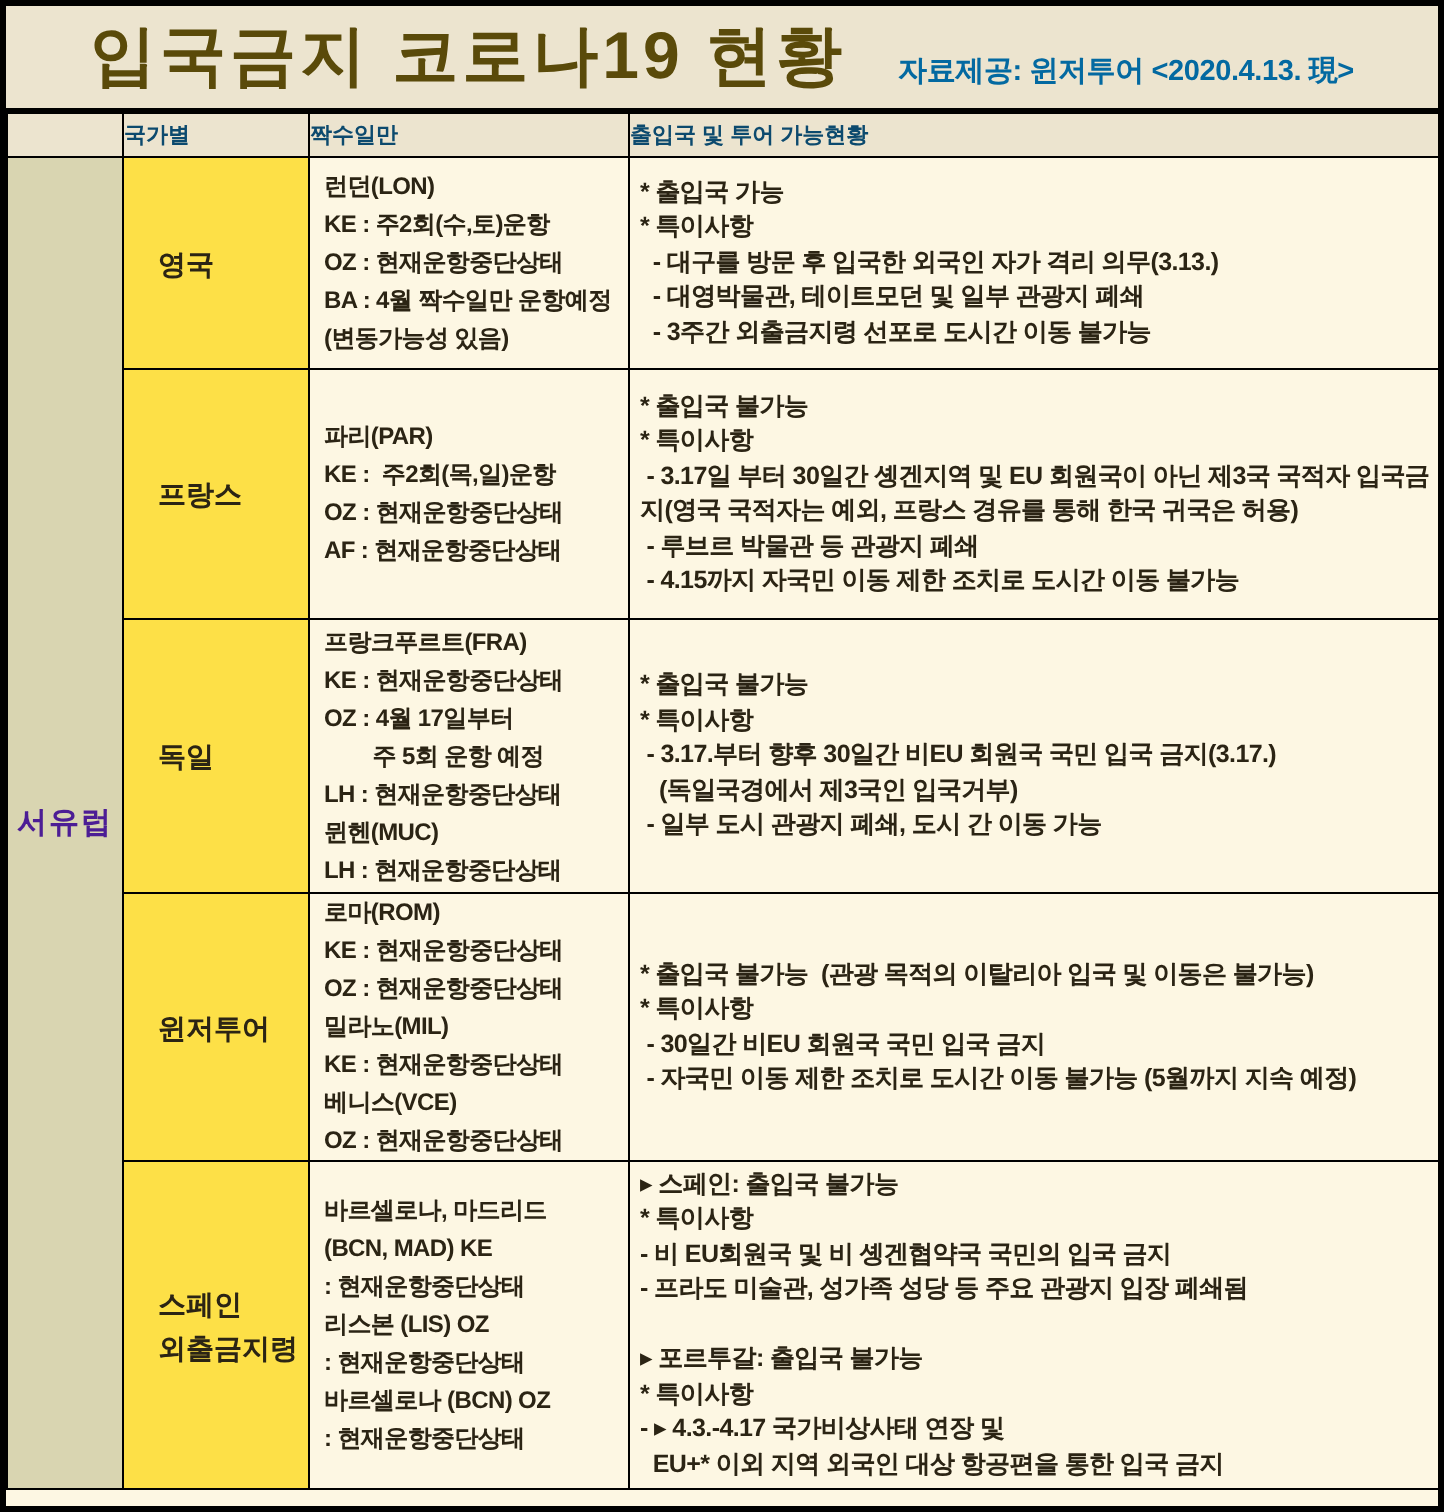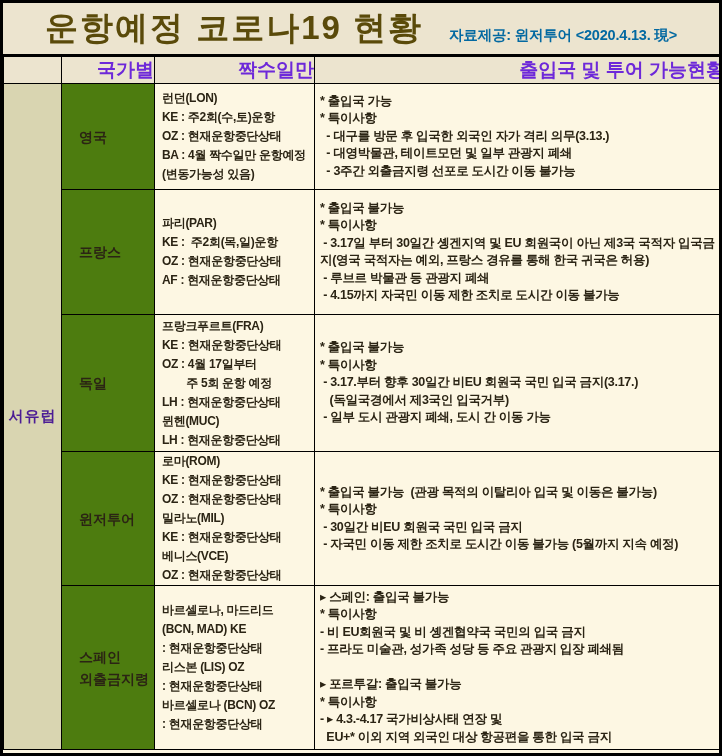--- a/index.html
+++ b/index.html
@@ -37,34 +37,34 @@
   
   table{border-collapse:collapse;width:722px;table-layout:fixed;}
   td,th{border:1px solid #000;padding:0;vertical-align:middle;overflow:hidden;}
   col.c-region{width:58px;}
   col.c-country{width:93px;}
   col.c-flights{width:160px;}
   col.c-status{width:411px;}
   tr.hdr td{
     height:22px;
     background:#ece4cf;
-    color:#6d28d9;
-    text-align:right;
-    font-size:19px;
+    color:#0c4a6e;
+    text-align:left;
+    font-size:11px;
   }
   td.region{
     background:#d9d5b1;
     color:#4c1d95;
     text-align:center;
     font-size:15px;
     letter-spacing:1px;
   }
   tr.hdr td.region-hdr{background:#ece4cf;}
   td.country{
-    background:#4d7c0f;
+    background:#fde047;
     font-size:14px;
     padding-left:17px;
     white-space:pre-wrap;
     line-height:22px;
   }
   td.flights{
     background:#fdf7e3;
     font-size:12px;
     line-height:19px;
     padding-left:7px;
@@ -86,21 +86,21 @@
   tr.r-de td{height:137px;margin-left:16px;}
   tr.r-it td{height:115px;}
   tr.r-es td{height:164px;}
 </style>
 </head>
 <body>
 
 <div class="frame">
 
   <div class="title-row">
-    <span class="doc-title">운항예정 코로나19 현황</span>
+    <span class="doc-title">입국금지 코로나19 현황</span>
     <span class="doc-subtitle">자료제공: 윈저투어  &lt;2020.4.13. 現&gt;</span>
   </div>
 
   <table>
     <colgroup>
       <col class="c-region">
         <col class="c-country">
         <col class="c-flights">
         <col class="c-status">
     </colgroup>

